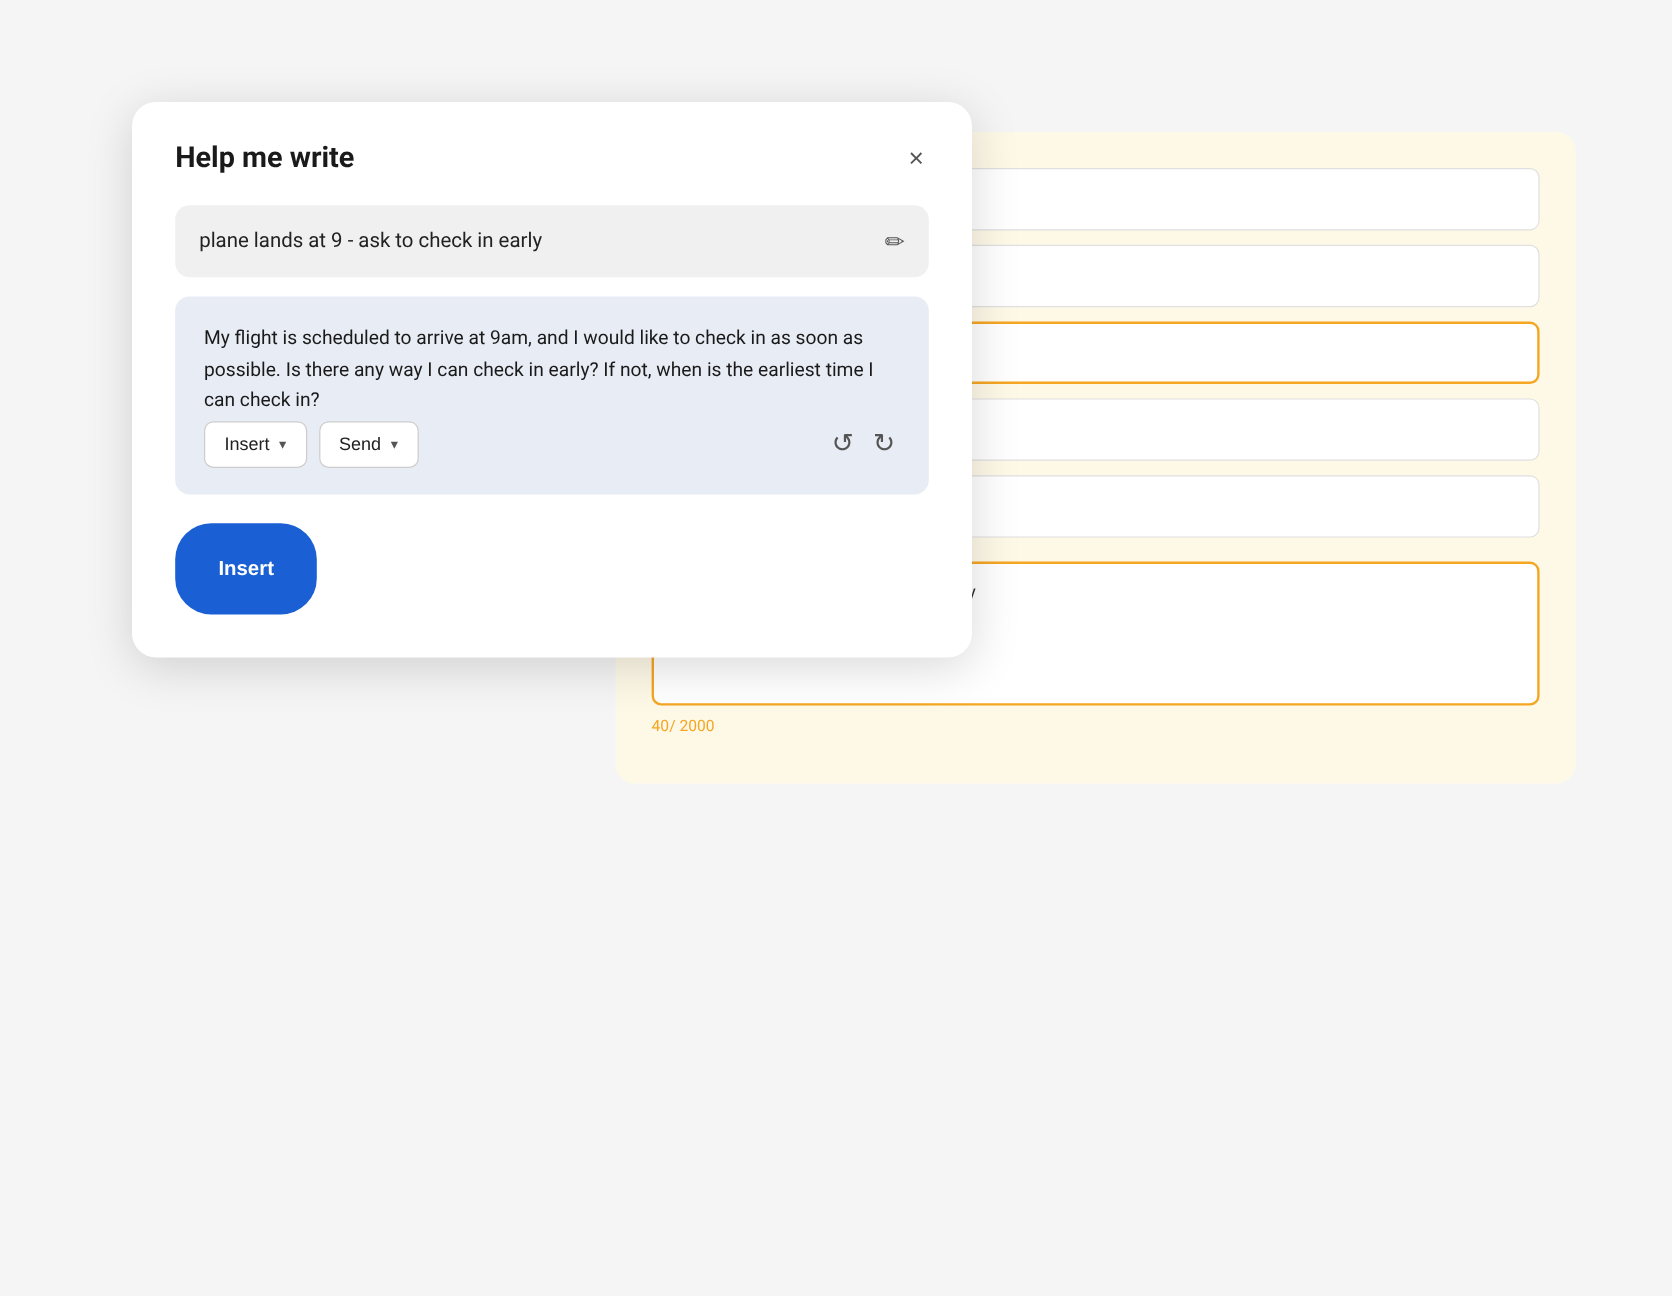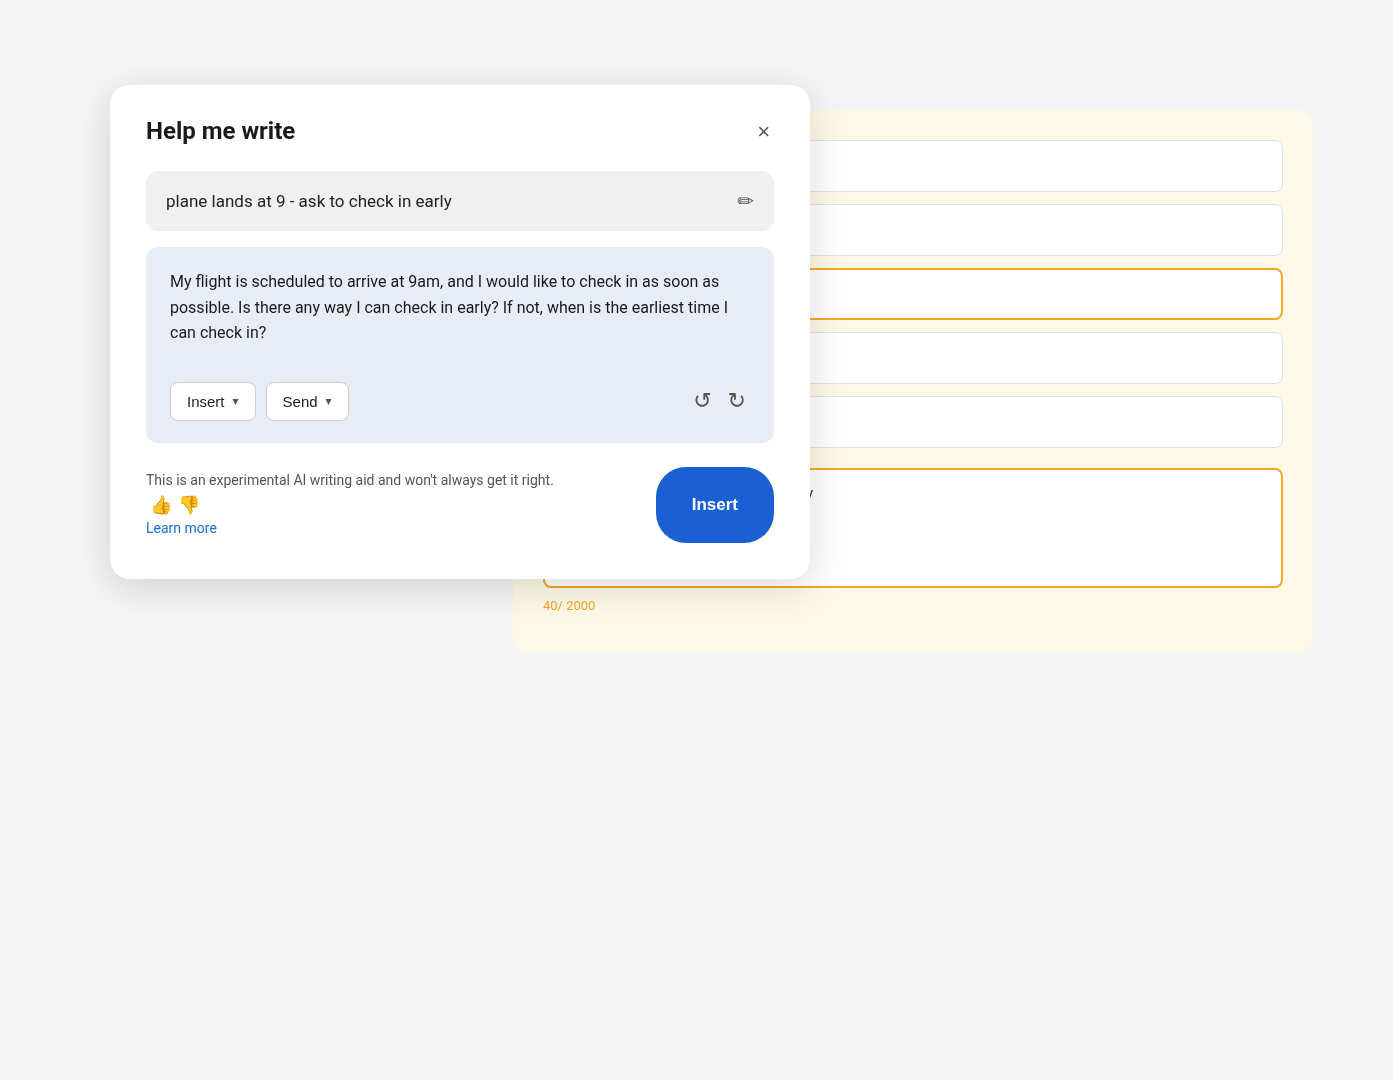--- a/index.html
+++ b/index.html
@@ -159,21 +159,21 @@
       background: #e8ecf5;
       border-radius: 12px;
       padding: 22px 24px;
       margin-bottom: 24px;
     }
 
     .generated-text {
       font-size: 16px;
       color: #1a1a1a;
       line-height: 1.6;
-      margin-bottom: 36px;
+      margin-bottom: 5px;
     }
 
     .controls-row {
       display: flex;
       align-items: center;
       justify-content: space-between;
     }
 
     .dropdowns {
       display: flex;
@@ -301,25 +301,16 @@
           </button>
         </div>
         <div class="undo-redo">
           <button class="icon-btn">↺</button>
           <button class="icon-btn">↻</button>
         </div>
       </div>
     </div>
 
     <div class="modal-footer">
-      <div class="disclaimer">
-        <span>This is an experimental AI writing aid and won't always get it right.</span>
-        <span class="feedback-icons">
-          <span class="feedback-icon">👍</span>
-          <span class="feedback-icon">👎</span>
-        </span>
-        <br>
-        <a href="#">Learn more</a>
-      </div>
       <button class="insert-btn">Insert</button>
     </div>
   </div>
 </div>
 
 </body></html>

